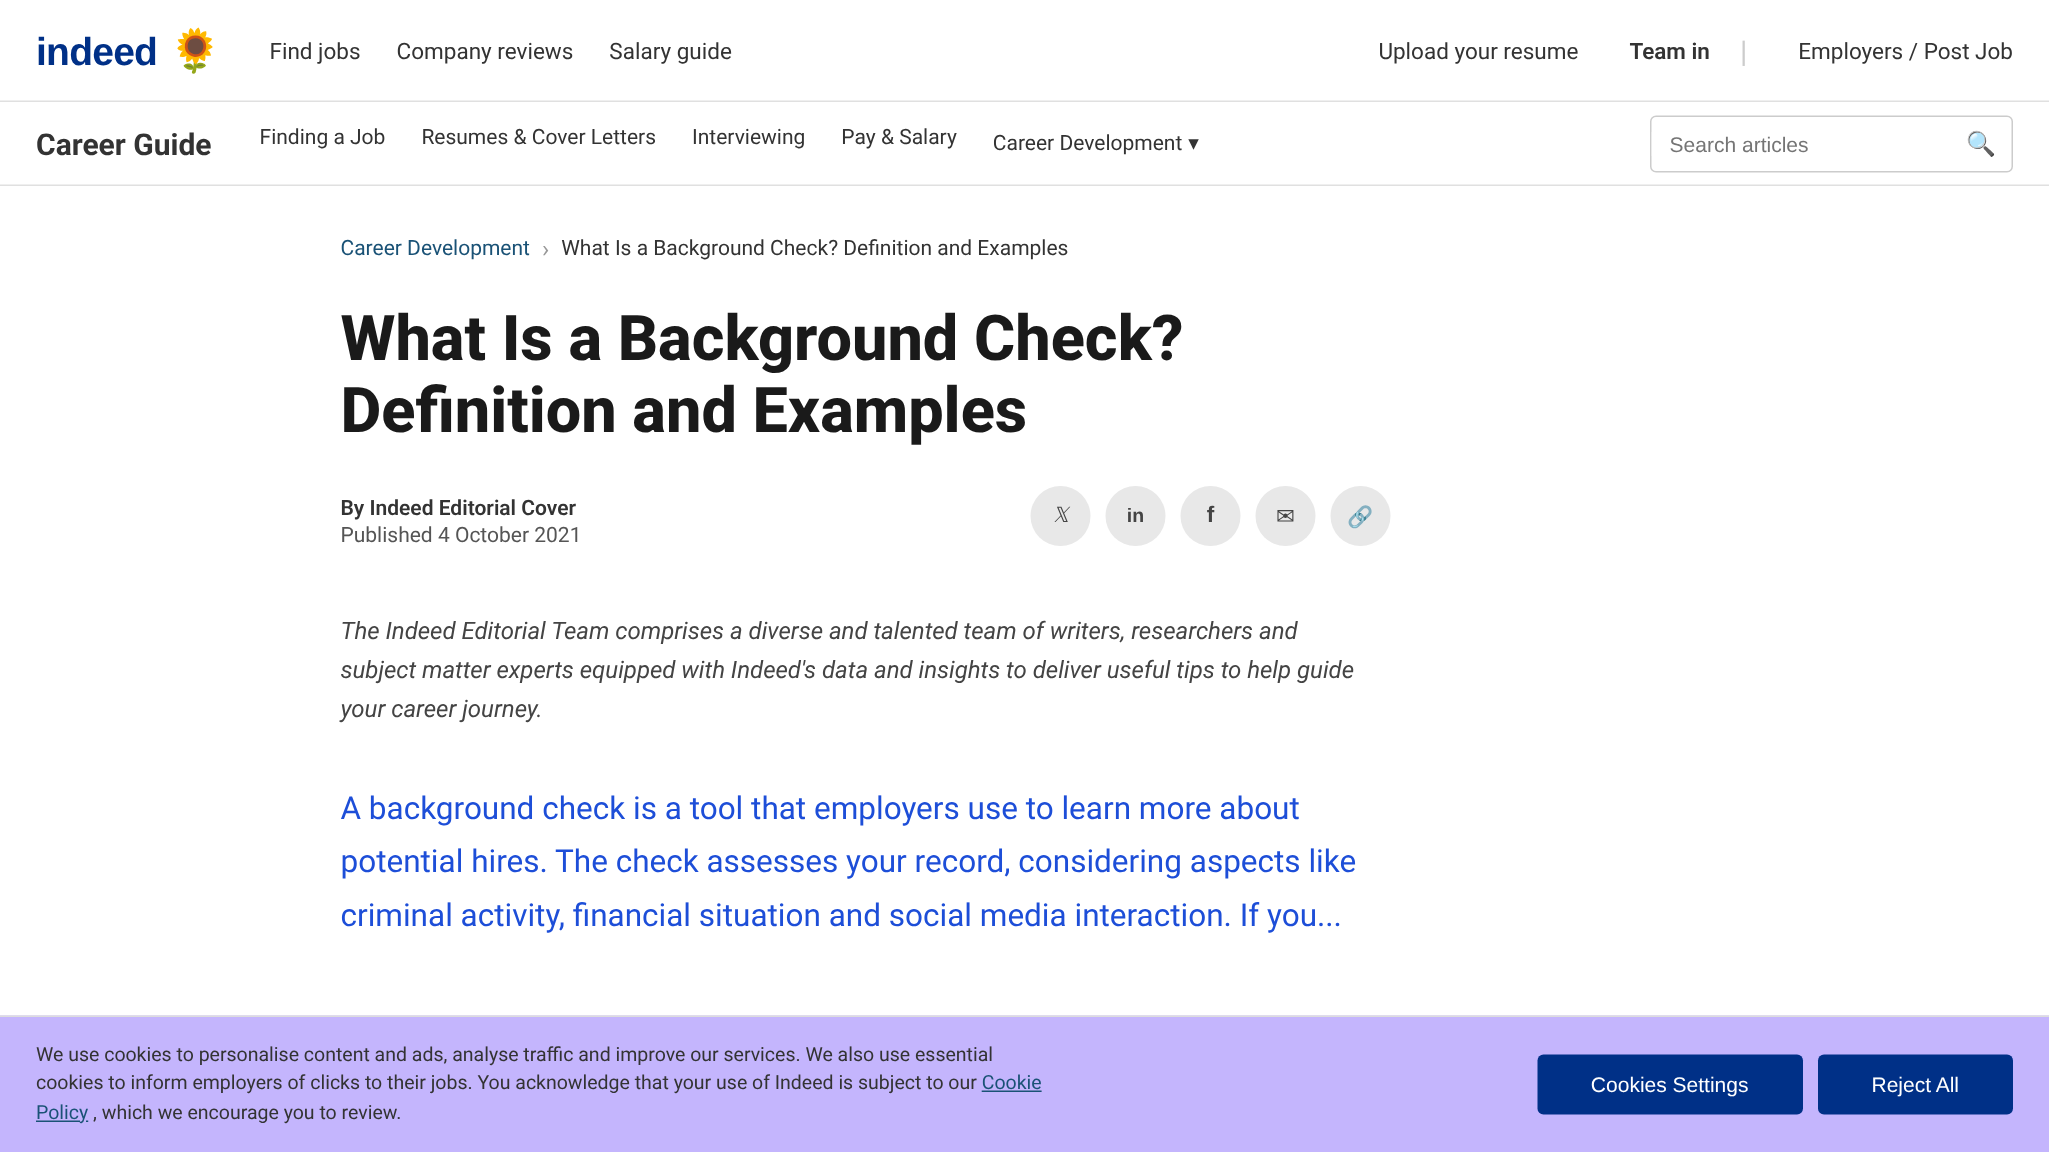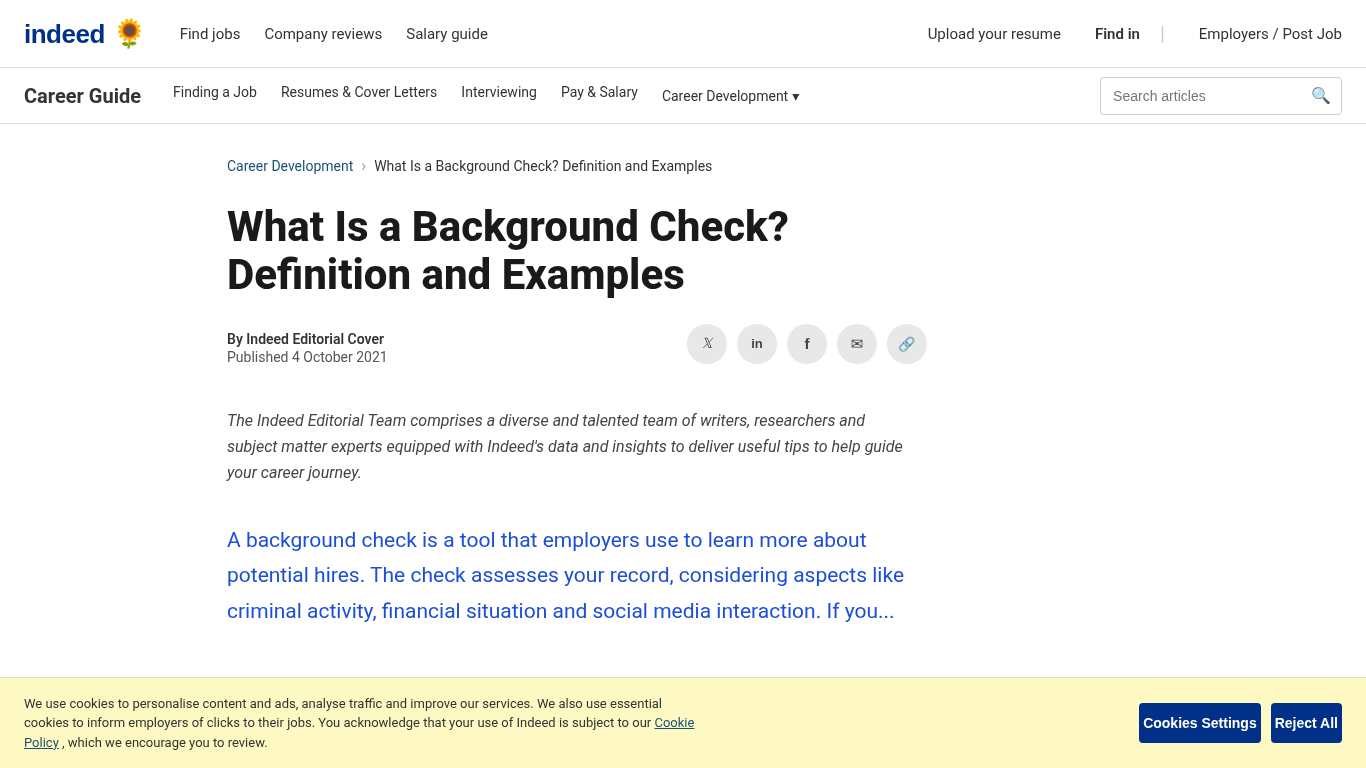--- a/index.html
+++ b/index.html
@@ -79,29 +79,29 @@
       font-size: 16px; color: #444; font-style: italic; line-height: 1.65;
       margin-bottom: 36px; max-width: 680px;
     }
 
     
     .article-body { font-size: 21px; color: #1d4ed8; line-height: 1.7; max-width: 700px; }
 
     
     .cookie-banner {
       position: fixed; bottom: 0; left: 0; right: 0;
-      background: #fef9c3; border-top: 1px solid #ddd;
+      background: #c4b5fd; border-top: 1px solid #ddd;
       padding: 16px 24px; display: flex; align-items: center; justify-content: space-between;
       z-index: 1000; gap: 16px;
     }
     .cookie-text { font-size: 13px; color: #333; max-width: 680px; line-height: 1.5; }
     .cookie-text a { color: #1a5276; text-decoration: underline; }
     .cookie-buttons { display: flex; gap: 10px; flex-shrink: 0; }
     .cookie-btn {
-      padding: 12px 4px; border: none; border-radius: 4px; font-size: 14px; font-weight: 700;
+      padding: 12px 36px; border: none; border-radius: 4px; font-size: 14px; font-weight: 400;
       cursor: pointer; white-space: nowrap;
     }
     .cookie-settings-btn { background: #003087; color: #fff; }
     .cookie-reject-btn { background: #003087; color: #fff; }
     .cookie-accept-btn { background: #003087; color: #fff; }
 
     
     .meta-share { display: flex; align-items: center; justify-content: space-between; margin-bottom: 20px; max-width: 700px; }
   </style>
 </head>
@@ -114,21 +114,21 @@
       <span class="logo-sunflower">🌻</span>
     </div>
     <div class="top-nav-links">
       <a href="#">Find jobs</a>
       <a href="#">Company reviews</a>
       <a href="#">Salary guide</a>
     </div>
   </div>
   <div class="top-nav-right">
     <a href="#" class="top-nav-right">Upload your resume</a>
-    <a href="#" class="sign-in-btn">Find in</a>
+    <a href="#" class="sign-in-btn">Team in</a>
     <span class="divider-v">|</span>
     <a href="#" class="employers-link">Employers / Post Job</a>
   </div>
 </nav>
 
 <nav class="career-nav">
   <div class="career-nav-left">
     <span class="career-guide-title">Career Guide</span>
     <div class="career-nav-links">
       <a href="#">Finding a Job</a>

